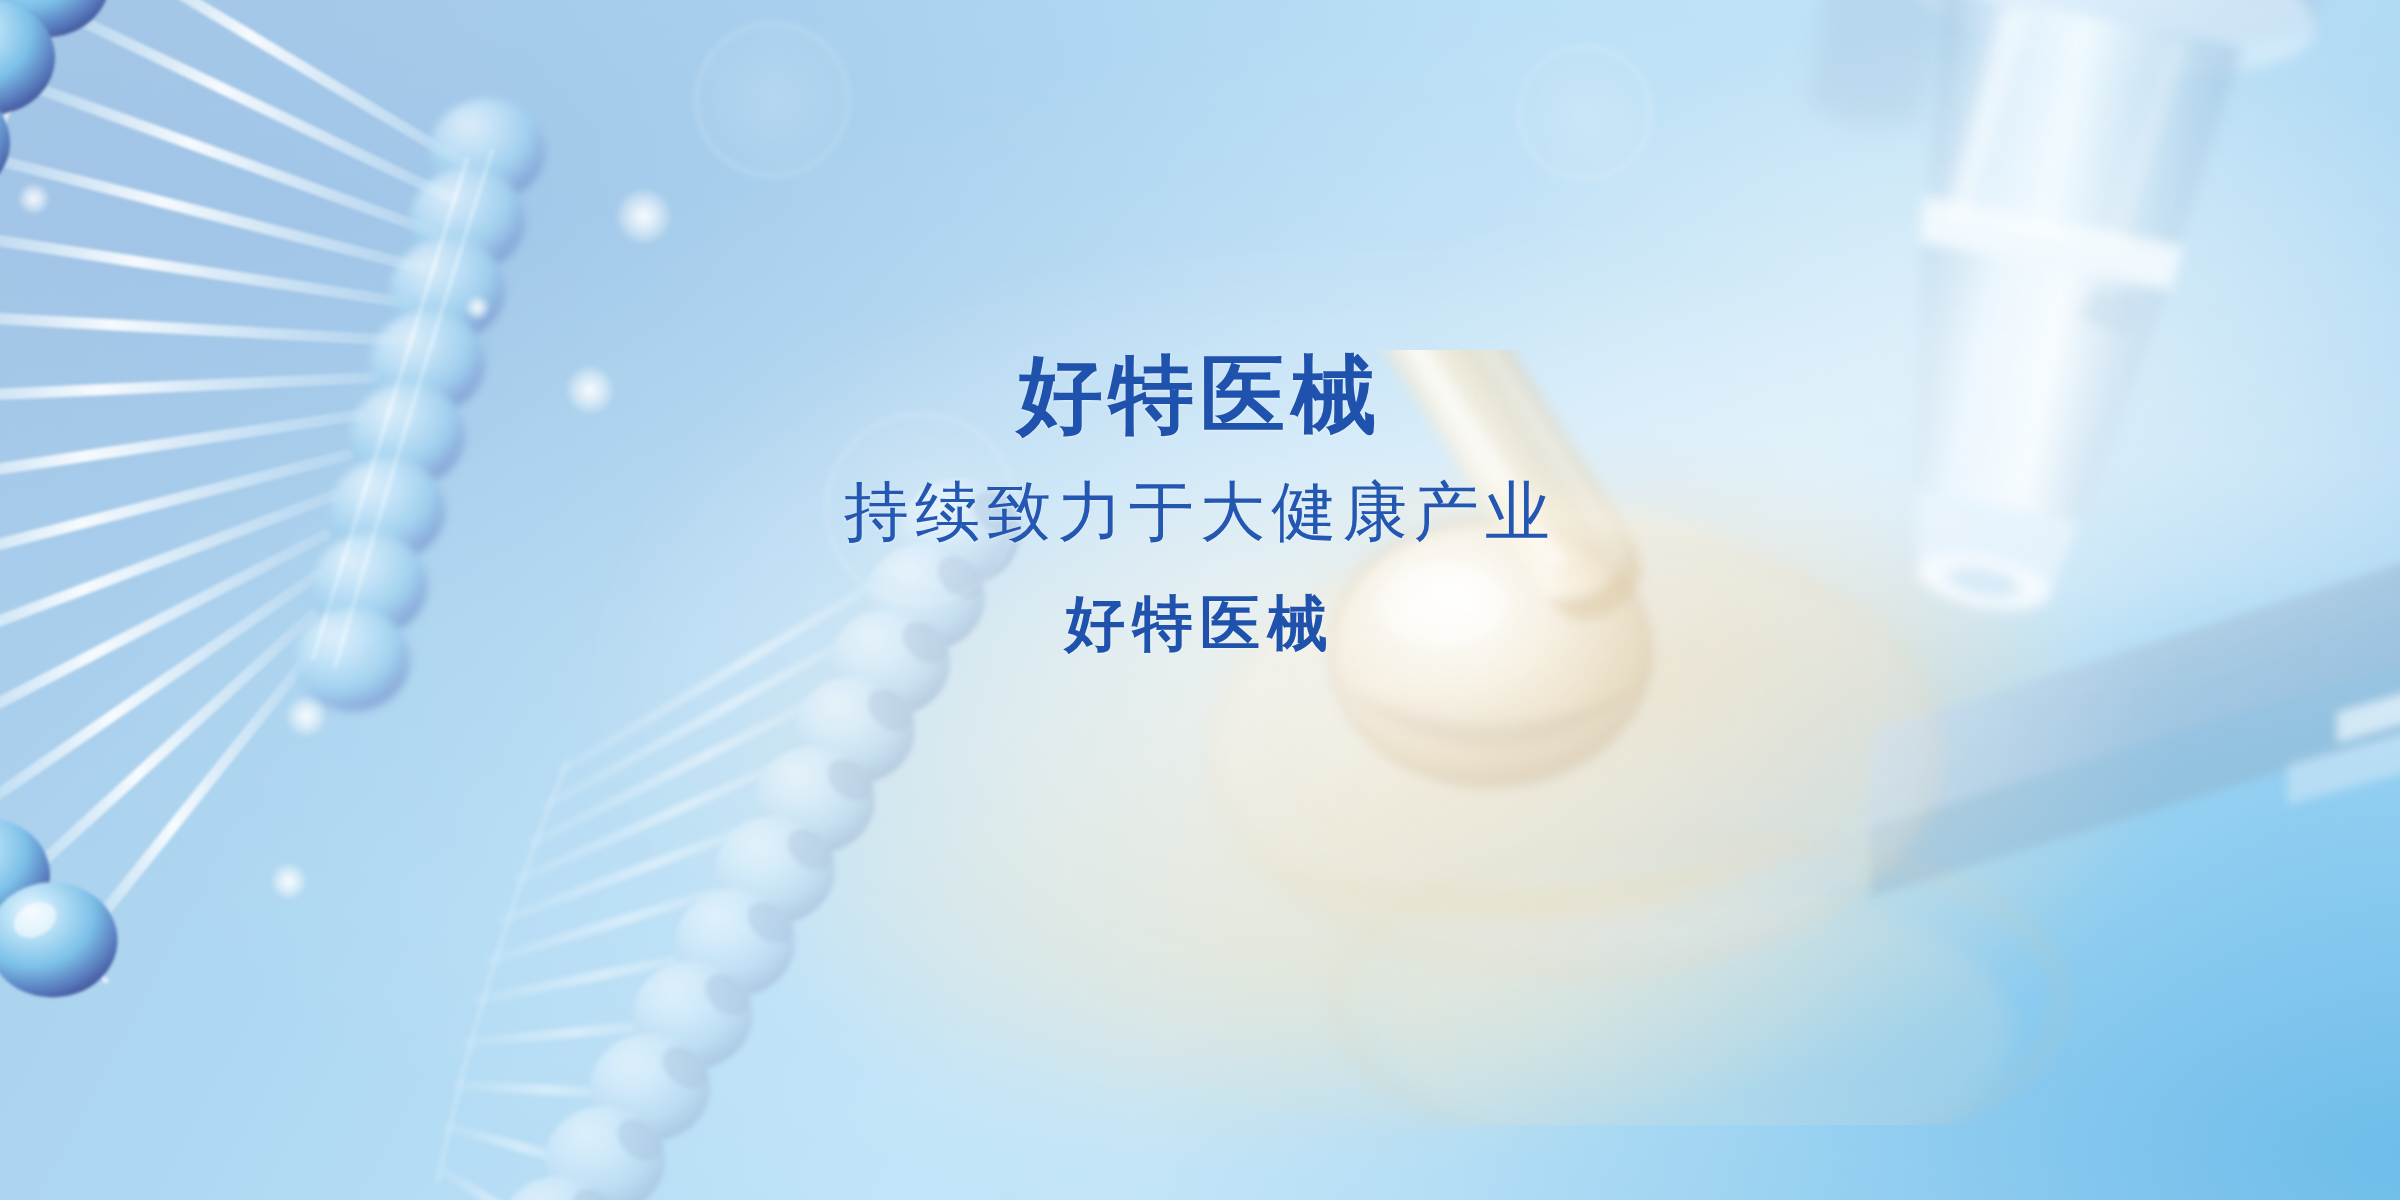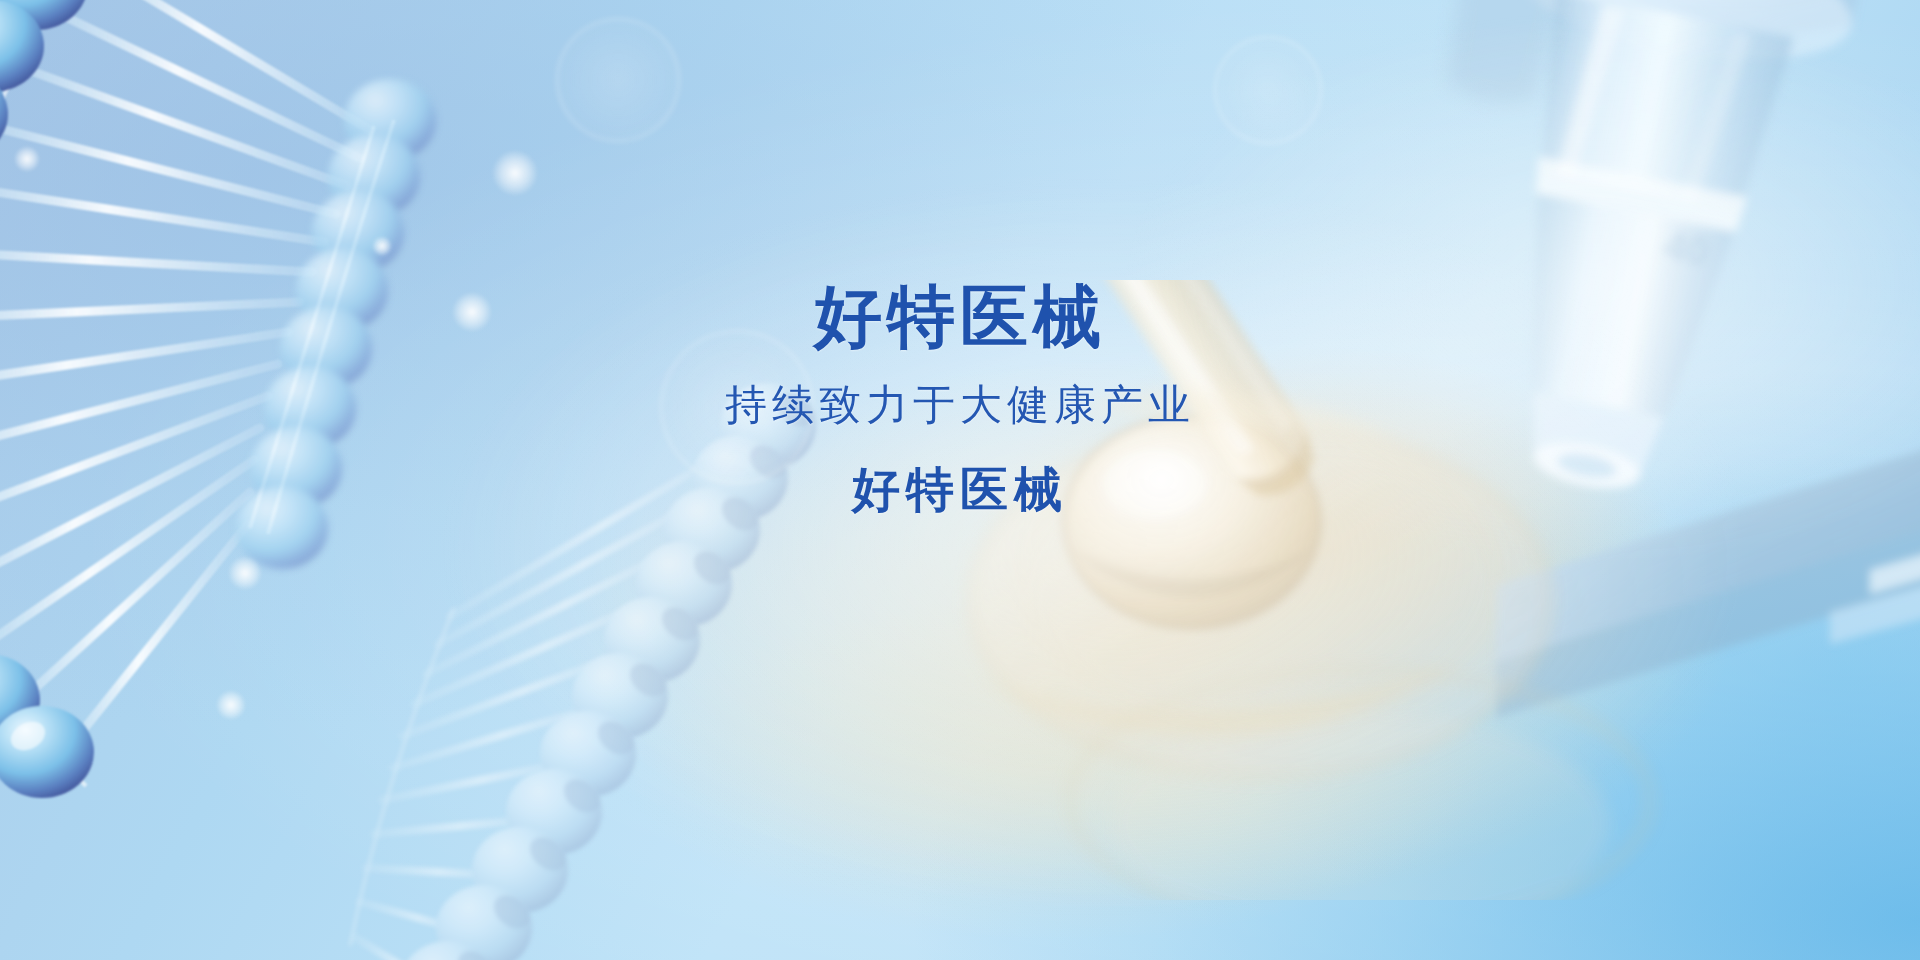--- a/index.html
+++ b/index.html
@@ -87,21 +87,21 @@
   .t-title {
     font-size: 68px;
     font-weight: bold;
     letter-spacing: 5px;
     color: #1f52ad;
     line-height: 1;
     margin: 0 0 34px 0;
     text-shadow: 0 1px 2px rgba(255,255,255,0.45);
   }
   .t-sub {
-    font-size: 42px;
+    font-size: 52px;
     font-weight: normal;
     letter-spacing: 5px;
     color: #2457b2;
     line-height: 1;
     margin: 0 0 40px 0;
     text-shadow: 0 1px 2px rgba(255,255,255,0.40);
   }
   .t-slogan {
     font-size: 48px;
     font-weight: bold;

